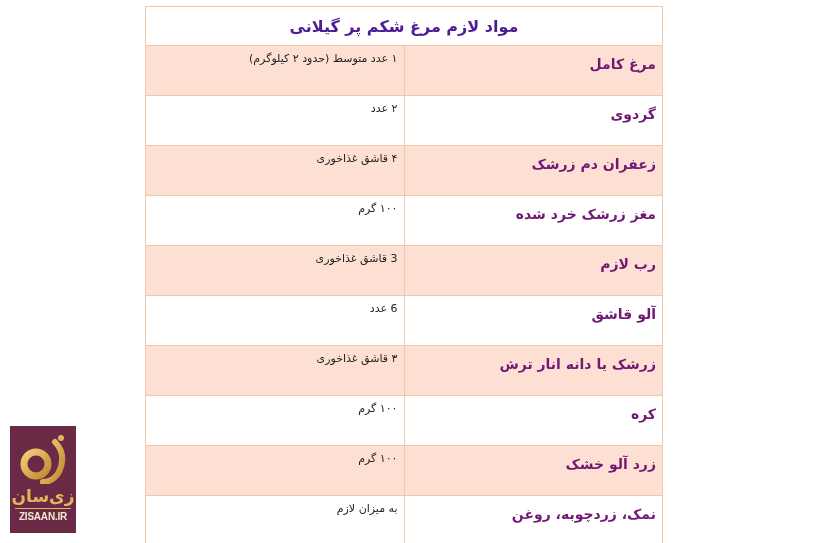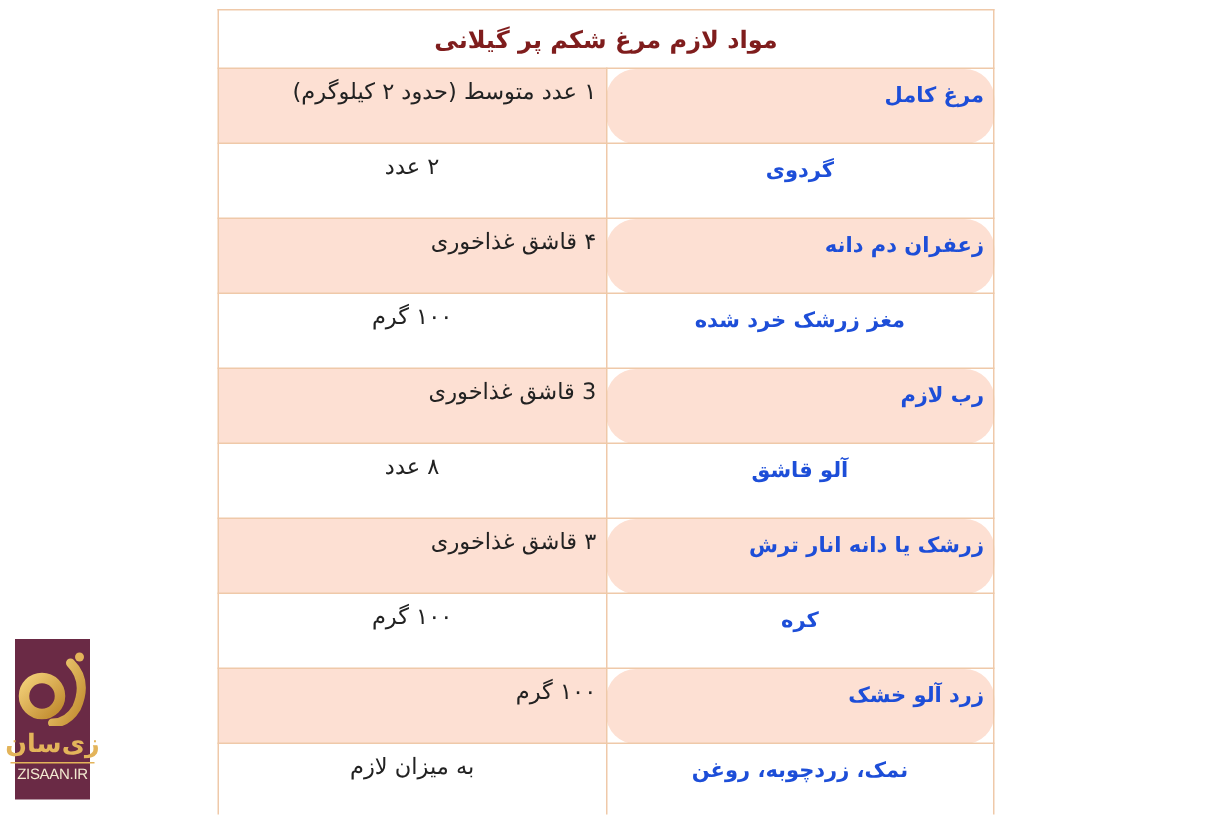--- a/index.html
+++ b/index.html
@@ -29,54 +29,52 @@
     .recipe-table td, .recipe-table th {
       border: 1px solid #efc9a9;
       padding: 0 6px;
       vertical-align: top;
     }
     .recipe-table th.title-cell {
       height: 38px;
       background: #ffffff;
       text-align: center;
       vertical-align: middle;
-      color: #7f1d1d;
+      color: #4c1d95;
       font-weight: bold;
       font-size: 16px;
     }
     .recipe-table tr.row td {
       height: 39px;
     }
     .recipe-table tr.row.shaded td {
       background: #fde0d3;
     }
     .recipe-table tr.row.plain td {
       background: #ffffff;
-      text-align: center;
     }
     .recipe-table td.name-cell {
       width: 241px;
       text-align: right;
       font-weight: bold;
       font-size: 14px;
-      color: #1d4ed8;
+      color: #701a75;
       padding-top: 10px;
-      border-radius: 20px;
     }
     .recipe-table td.qty-cell {
       text-align: right;
-      font-size: 15px;
+      font-size: 11px;
       color: #222222;
       padding-top: 6px;
     }
     .logo {
       position: absolute;
       left: 10px;
       top: 426px;
-      width: 50px;
+      width: 66px;
       height: 107px;
       background: #6a2a45;
       display: flex;
       flex-direction: column;
       align-items: center;
       justify-content: flex-start;
     }
     .logo-mark {
       margin-top: 6px;
       width: 52px;
@@ -92,21 +90,21 @@
     }
     .logo-line {
       width: 56px;
       height: 1px;
       background: #e3b45a;
       margin: 2px 0;
     }
     .logo-en {
       color: #f3e9d0;
       font-family: "Liberation Sans", sans-serif;
-      font-weight: normal;
+      font-weight: bold;
       font-size: 10px;
       letter-spacing: -0.2px;
     }
   </style>
 </head>
 <body>
 
 <div class="page">
 
   <table class="recipe-table">
@@ -118,34 +116,34 @@
     <tbody>
       <tr class="row shaded">
         <td class="name-cell">مرغ کامل</td>
         <td class="qty-cell">۱ عدد متوسط (حدود ۲ کیلوگرم)</td>
       </tr>
       <tr class="row plain">
         <td class="name-cell">گردوی</td>
         <td class="qty-cell">۲ عدد</td>
       </tr>
       <tr class="row shaded">
-        <td class="name-cell">زعفران دم دانه</td>
+        <td class="name-cell">زعفران دم زرشک</td>
         <td class="qty-cell">۴ قاشق غذاخوری</td>
       </tr>
       <tr class="row plain">
         <td class="name-cell">مغز زرشک خرد شده</td>
         <td class="qty-cell">۱۰۰ گرم</td>
       </tr>
       <tr class="row shaded">
         <td class="name-cell">رب لازم</td>
         <td class="qty-cell">3 قاشق غذاخوری</td>
       </tr>
       <tr class="row plain">
         <td class="name-cell">آلو قاشق</td>
-        <td class="qty-cell">۸ عدد</td>
+        <td class="qty-cell">6 عدد</td>
       </tr>
       <tr class="row shaded">
         <td class="name-cell">زرشک یا دانه انار ترش</td>
         <td class="qty-cell">۳ قاشق غذاخوری</td>
       </tr>
       <tr class="row plain">
         <td class="name-cell">کره</td>
         <td class="qty-cell">۱۰۰ گرم</td>
       </tr>
       <tr class="row shaded">

